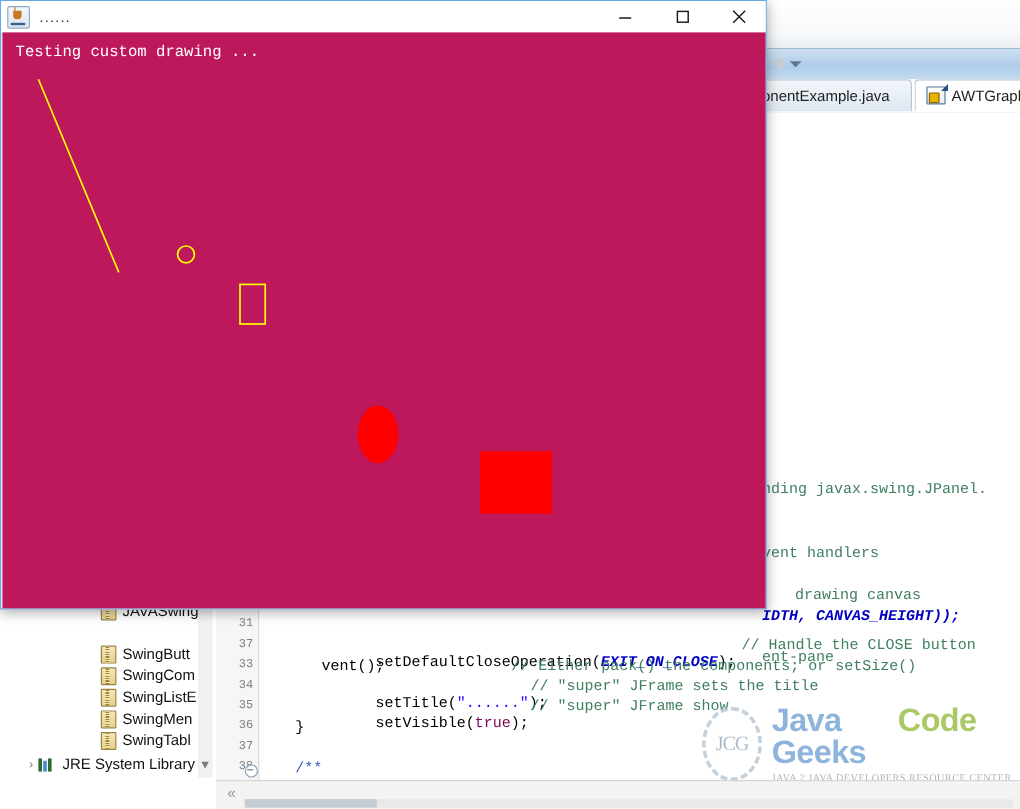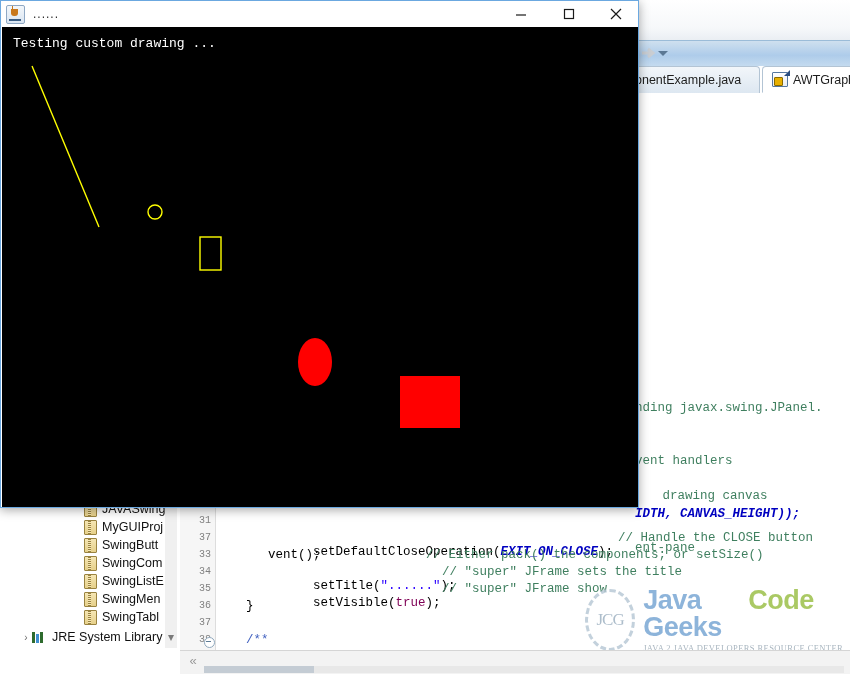--- a/index.html
+++ b/index.html
@@ -209,21 +209,21 @@
     margin-left:8px;font-size:12px;color:#2b2b2b;letter-spacing:1px;
     font-family:"Liberation Sans",sans-serif;
   }
   .wbtn{
     position:absolute;top:0;height:26px;width:46px;
     display:flex;align-items:center;justify-content:center;
   }
   .wbtn svg{display:block;}
   #canvas{
     position:absolute;left:1px;top:26px;width:636px;height:480px;
-    background:#000000;overflow:hidden;
+    background:#be185d;overflow:hidden;
   }
   #canvas-text{
     position:absolute;left:11px;top:9px;
     font-family:"Liberation Mono","DejaVu Sans Mono",monospace;
     font-size:13px;color:#ffffff;white-space:pre;
   }
   #canvas svg{position:absolute;left:0;top:0;}
 </style>
 </head>
 <body>
@@ -254,25 +254,20 @@
         </span>
       <span>AWTGraphics</span>
     </div>
   </div>
 
   <div id="explorer">
     <div class="tree-row" style="top:406px;padding-left:72px;">
       <span class="tw"></span>
       <span class="pkg-ico"></span>
       <span>JAVASwing</span>
-    </div>
-    <div class="tree-row" style="top:424px;padding-left:72px;">
-      <span class="tw"></span>
-      <span class="pkg-ico"></span>
-      <span>MyGUIProj</span>
     </div>
     <div class="tree-row" style="top:442px;padding-left:72px;">
       <span class="tw"></span>
       <span class="pkg-ico"></span>
       <span>SwingButt</span>
     </div>
     <div class="tree-row" style="top:460px;padding-left:72px;">
       <span class="tw"></span>
       <span class="pkg-ico"></span>
       <span>SwingCom</span>

